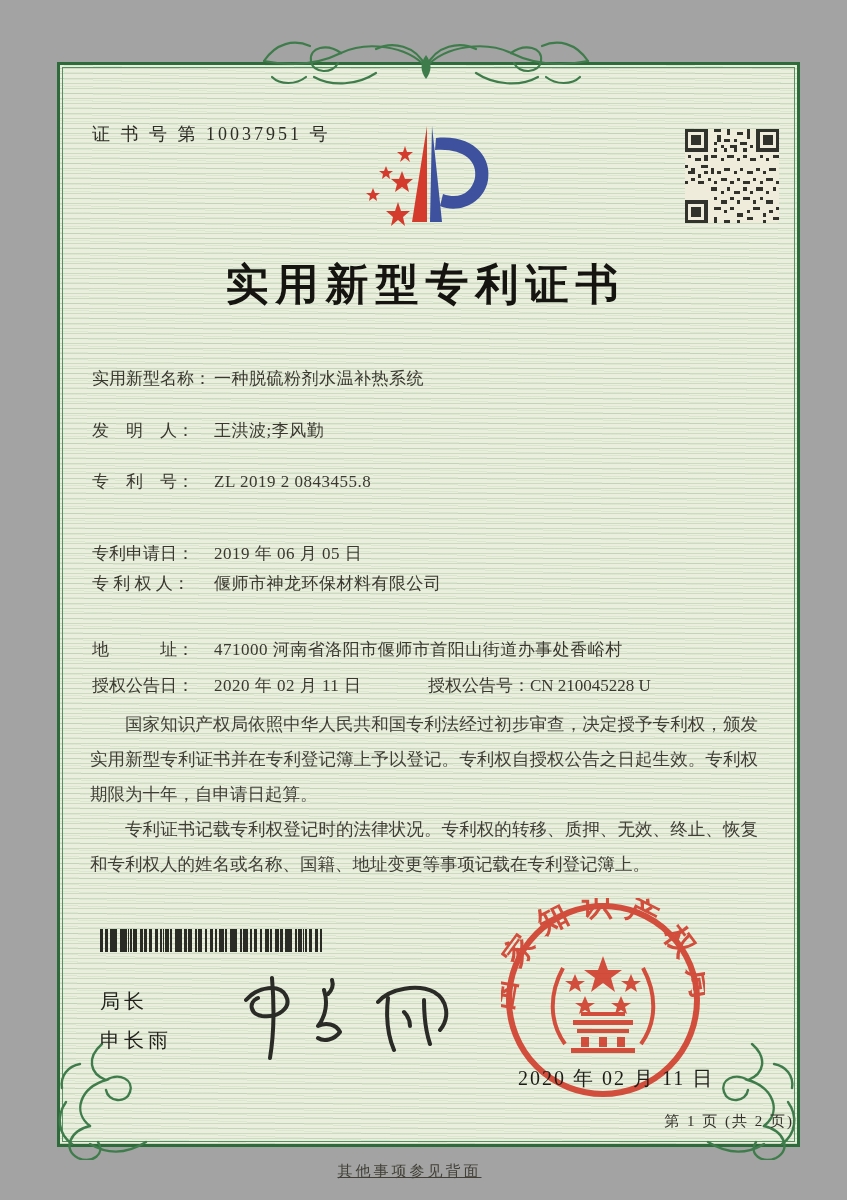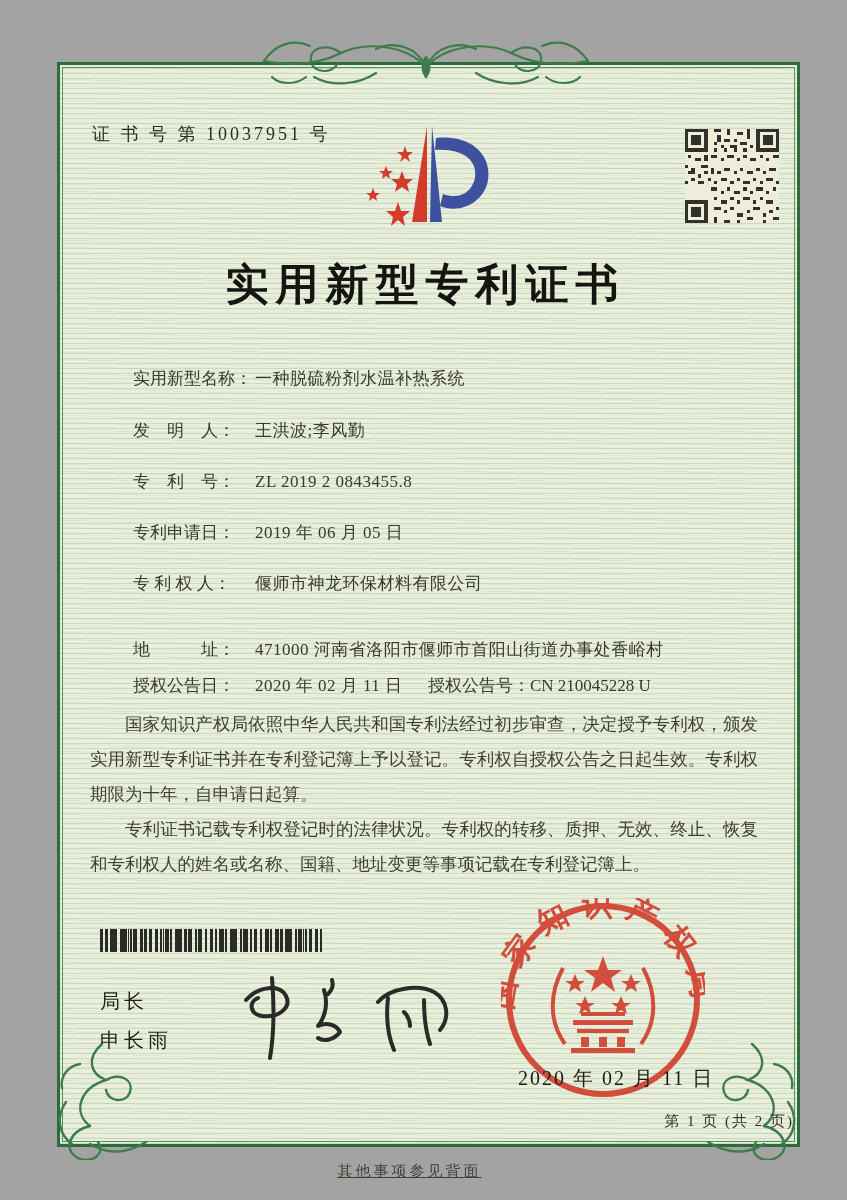--- a/index.html
+++ b/index.html
@@ -25,24 +25,24 @@
   
   .cert-no{position:absolute;left:92px;top:122px;font-size:18px;letter-spacing:3px;color:#2e2c26;}
   .logo{position:absolute;left:358px;top:116px;}
   .qr{position:absolute;left:685px;top:129px;width:94px;height:94px;}
   .title{
     position:absolute;left:57px;top:256px;width:737px;
     text-align:center;font-size:43px;font-weight:bold;color:#151410;
     letter-spacing:7px;white-space:nowrap;
   }
   
-  .field{position:absolute;left:92px;font-size:17px;white-space:nowrap;color:#3a382f;margin-left:41px;}
+  .field{position:absolute;left:92px;font-size:17px;white-space:nowrap;color:#3a382f;}
   .field .lbl{display:inline-block;min-width:122px;}
   .field .val{letter-spacing:.5px;}
-  .f0{top:367px;} .f1{top:419px;} .f2{top:470px;} .f3{top:521px;}
+  .f0{top:367px;} .f1{top:419px;} .f2{top:470px;} .f3{top:542px;}
   .f4{top:572px;} .f5{top:638px;} .f6{top:674px;}
   .f7{position:absolute;left:428px;top:674px;font-size:17px;white-space:nowrap;color:#3a382f;}
   
   .body-text{
     position:absolute;left:90px;top:707px;width:668px;
     font-size:17.5px;line-height:35px;text-align:justify;color:#403e36;
   }
   .body-text p{margin:0;text-indent:2em;}
   
   .barcode{

